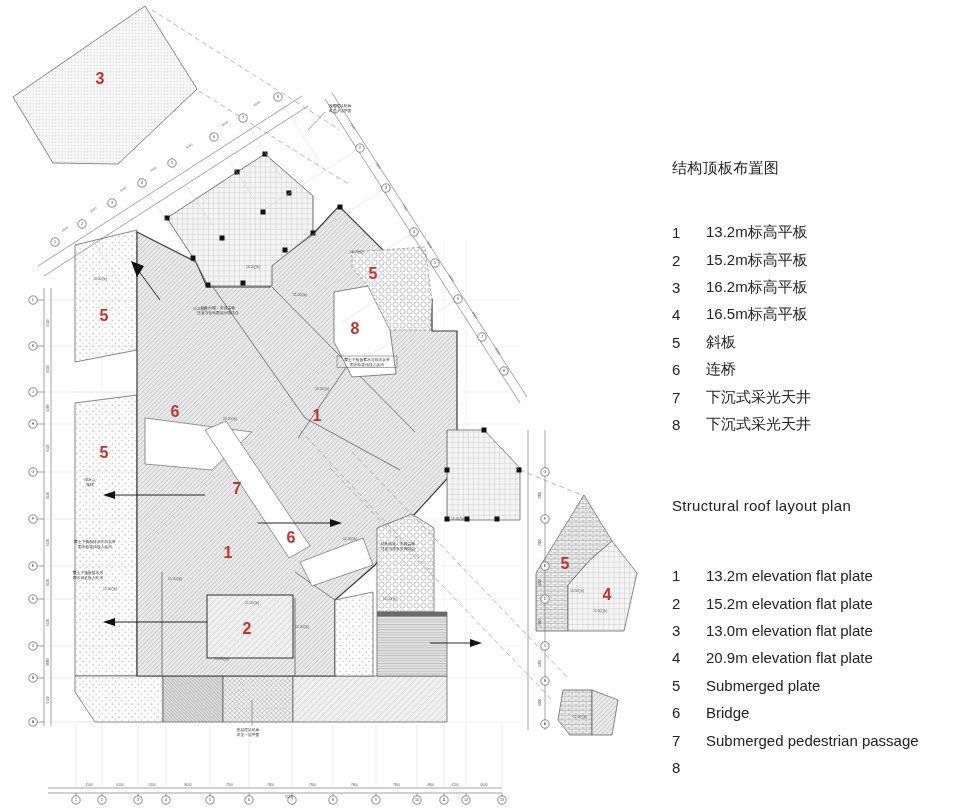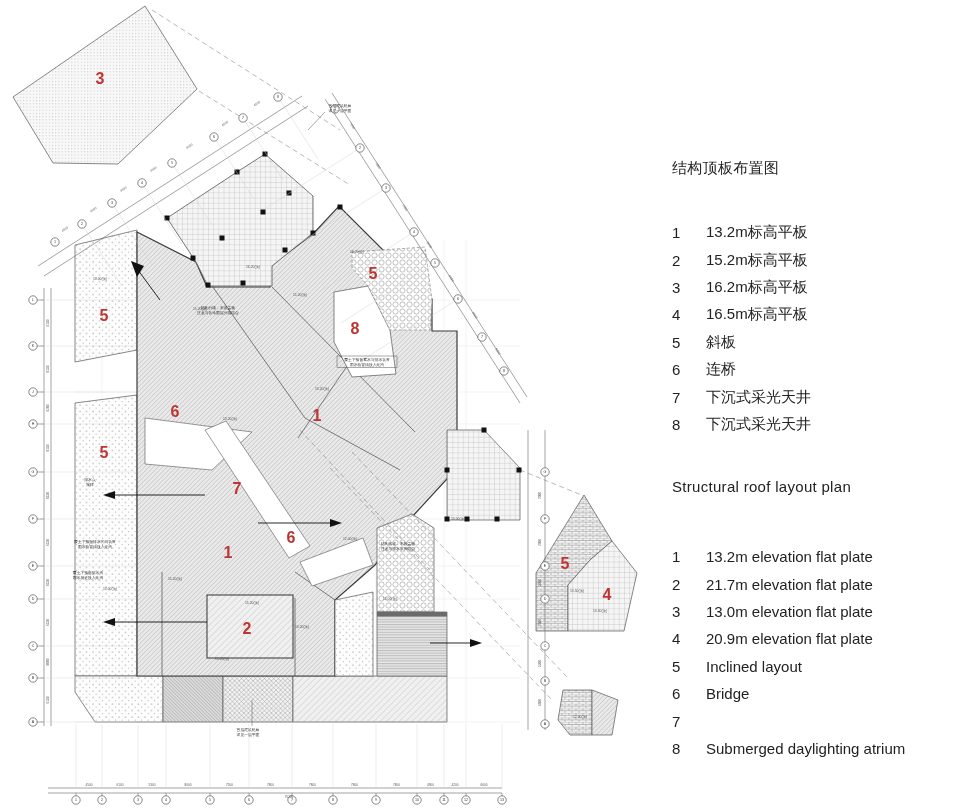--- a/index.html
+++ b/index.html
@@ -478,50 +478,50 @@
           <span class="num">7</span>
           <span class="lbl">下沉式采光天井</span>
         </div>
         <div class="row">
           <span class="num">8</span>
           <span class="lbl">下沉式采光天井</span>
         </div>
       </div>
 </div>
 
-<div class="legend-block" style="left:672px;top:442px;">
+<div class="legend-block" style="left:672px;top:461px;">
   <div class="legend-title">Structural roof layout plan</div>
   <div class="legend-items" id="en-items" style="margin-top:48px;">
         <div class="row">
           <span class="num">1</span>
           <span class="lbl">13.2m elevation flat plate</span>
         </div>
         <div class="row">
           <span class="num">2</span>
-          <span class="lbl">21.7m elevation flat plate</span>
+          <span class="lbl">15.2m elevation flat plate</span>
         </div>
         <div class="row">
           <span class="num">3</span>
           <span class="lbl">13.0m elevation flat plate</span>
         </div>
         <div class="row">
           <span class="num">4</span>
           <span class="lbl">20.9m elevation flat plate</span>
         </div>
         <div class="row">
           <span class="num">5</span>
-          <span class="lbl">Inclined layout</span>
+          <span class="lbl">Submerged plate</span>
         </div>
         <div class="row">
           <span class="num">6</span>
           <span class="lbl">Bridge</span>
         </div>
         <div class="row">
           <span class="num">7</span>
+          <span class="lbl">Submerged pedestrian passage</span>
         </div>
         <div class="row">
           <span class="num">8</span>
-          <span class="lbl">Submerged daylighting atrium</span>
         </div>
       </div>
 </div>
 
 </div>
 
 </body></html>

